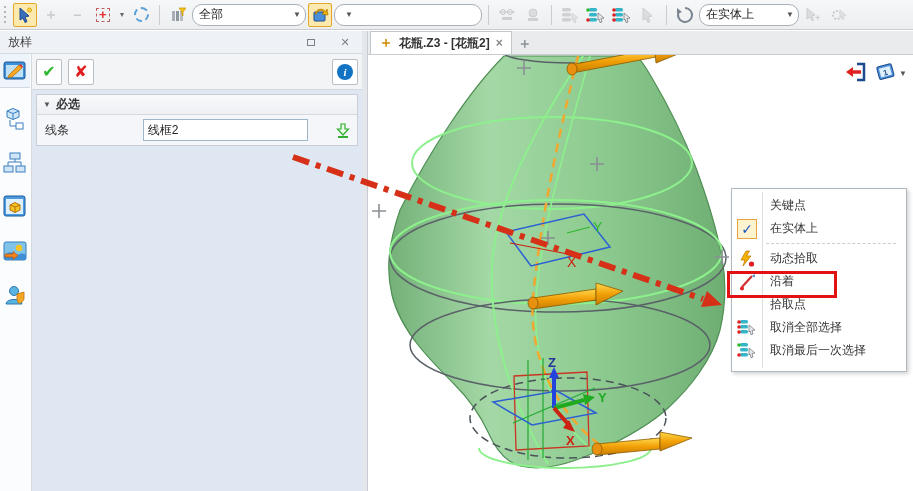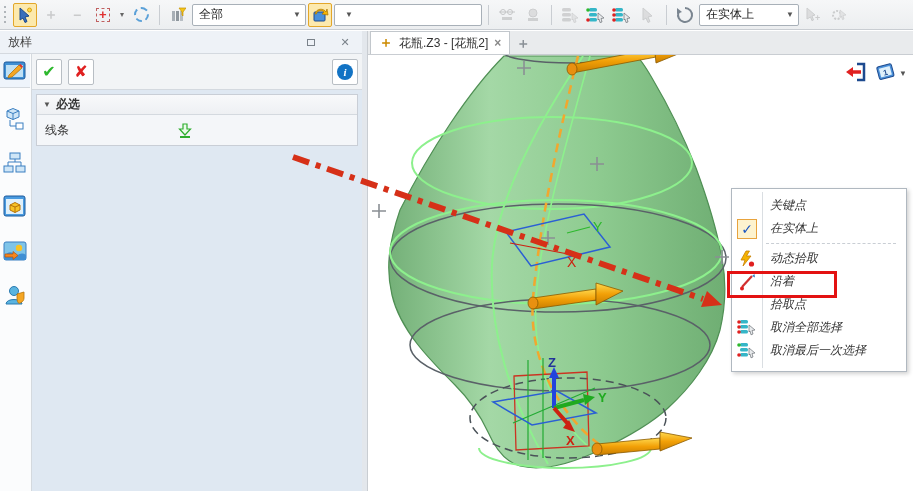--- a/index.html
+++ b/index.html
@@ -12,21 +12,21 @@
     background:linear-gradient(#f6f7f8,#eceef0); border-bottom:1px solid #c9cdd2;
     display:flex; align-items:center; padding:0 2px; gap:2px; }
   .grip { width:5px; height:18px; display:flex; flex-direction:column; justify-content:space-between; margin:0 2px; }
   .grip i { width:2px; height:2px; background:#9aa0a6; border-radius:50%; display:block; }
   .tbtn { width:24px; height:24px; display:flex; align-items:center; justify-content:center;
     border:1px solid transparent; border-radius:2px; flex:0 0 auto; }
   .tbtn.active { background:#fce9ad; border-color:#e3a72a; }
   .tbtn.disabled { opacity:.4; filter:grayscale(.9); }
   .tsep { width:1px; height:20px; background:#c9cdd2; margin:0 4px; flex:0 0 auto; }
   .caretbtn { width:10px; height:24px; display:flex; align-items:center; justify-content:center; color:#666; font-size:8px; }
-  .combo { height:22px; background:#fff; border:1px solid #a8b0b8; border-radius:2px;
+  .combo { height:22px; background:#fff; border:1px solid #a8b0b8; border-radius:10px;
     display:flex; align-items:center; padding-left:6px; flex:0 0 auto; }
   .combo .ctext { flex:1; font-size:12px; color:#222; }
   .combo .ccaret { width:16px; text-align:center; color:#555; font-size:8px; }
   .glyph { font-size:14px; font-weight:bold; color:#8a9097; }
   .dashsq { width:14px; height:14px; border:1px dashed #c06060; position:relative; }
   .dashsq::after { content:"+"; position:absolute; left:2px; top:-2px; color:#e03030; font-weight:bold; font-size:13px; }
   .dashcirc { width:15px; height:15px; border:2px dashed #5aa0d8; border-radius:50%; }
 
   
   .lp-title { position:absolute; left:0; top:31px; width:362px; height:23px; background:#eef2f7;
@@ -57,29 +57,29 @@
   .finput.activefield { border:2px solid #2fae2f; }
   .fico { width:28px; display:flex; justify-content:center; }
   .splitter { position:absolute; left:362px; top:31px; width:6px; height:460px; background:#e3e7ec; border-right:1px solid #c9cdd2; }
 
   
   .tabbar { position:absolute; left:368px; top:31px; width:545px; height:24px; background:#e9ebed; border-bottom:1px solid #c9cdd2;
     display:flex; align-items:flex-end; }
   .tab { height:23px; background:#fff; border:1px solid #c2c7cc; border-bottom:none; display:flex; align-items:center; gap:6px;
     padding:0 8px; margin-left:2px; }
   .tab .plus { color:#cc8a00; font-weight:bold; font-size:14px; }
-  .tab .title { color:#333; }
+  .tab .title { color:#333;font-weight:bold; }
   .tab .close { color:#888; font-weight:bold; }
   .newtab { width:26px; height:20px; display:flex; align-items:center; justify-content:center; color:#8a9097; font-size:14px; font-weight:bold; }
   .viewport { position:absolute; left:368px; top:55px; width:545px; height:436px; background:#fff; overflow:hidden; }
   .vp-icons { position:absolute; right:8px; top:6px; display:flex; align-items:center; gap:8px; z-index:5; }
 
   
   .ctxmenu { position:absolute; left:731px; top:188px; width:176px; height:184px; background:#fff; border:1px solid #b0b8c0;
-    box-shadow:2px 2px 4px rgba(0,0,0,.18); z-index:40;font-style:italic; }
+    box-shadow:2px 2px 4px rgba(0,0,0,.18); z-index:40; }
   .ctxmenu .vline { position:absolute; left:30px; top:3px; bottom:3px; width:1px; background:#dadee2; }
   .mitem { height:23px; display:flex; align-items:center; }
   .mitem .mi-icon { width:30px; display:flex; align-items:center; justify-content:center; }
   .mitem .mi-label { padding-left:8px; color:#333; }
   .msep { height:7px; display:flex; align-items:center; padding-left:34px; }
   .msep i { display:block; width:130px; border-top:1px dashed #c9ced4; }
   .checkbox-hl { width:20px; height:20px; background:#fdf3cf; border:1px solid #e8a33d; display:flex; align-items:center; justify-content:center;
     color:#1b56c0; font-weight:bold; font-size:14px; }
 
   
@@ -280,20 +280,21 @@
           <span class="icirc">i</span>
         </span>
     </div>
     <div class="sectionbox">
       <div class="sec-head">
         <span class="tri">▼</span>
         <span>必选</span>
       </div>
       <div class="frow">
         <span class="flabel">线条</span>
+        <input class="finput" value="线框2" style="">
         <span class="fico">
           <svg width="16" height="16">
               <path d="M6,2 L10,2 L10,7 L13.5,7 L8,13 L2.5,7 L6,7 Z" fill="#eafbea" stroke="#2fae2f" stroke-width="1.2"></path>
               <line x1="3" y1="15" x2="13" y2="15" stroke="#2fae2f" stroke-width="2"></line>
             </svg>
         </span>
       </div>
     </div>
   </div>
 

